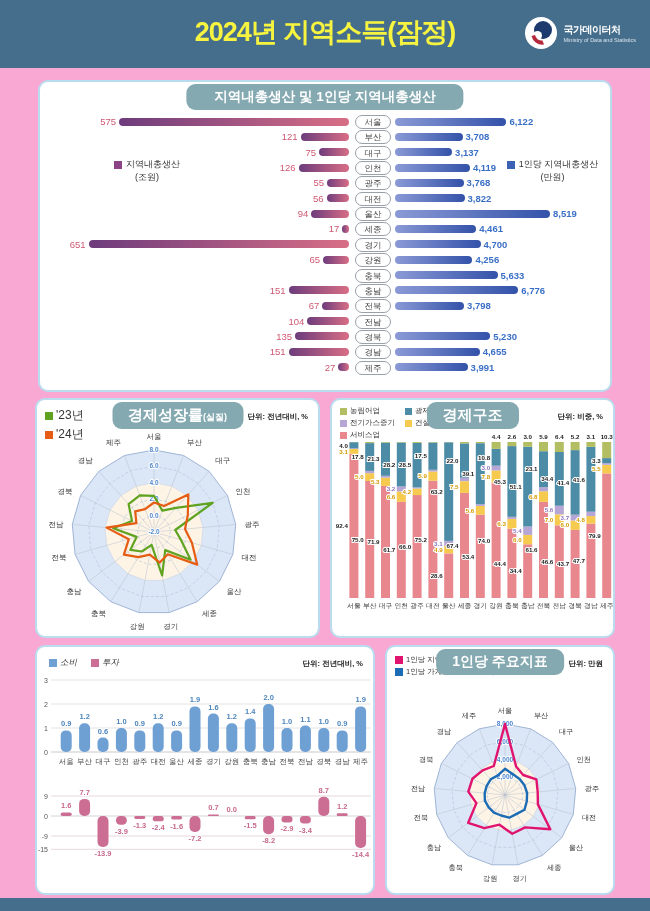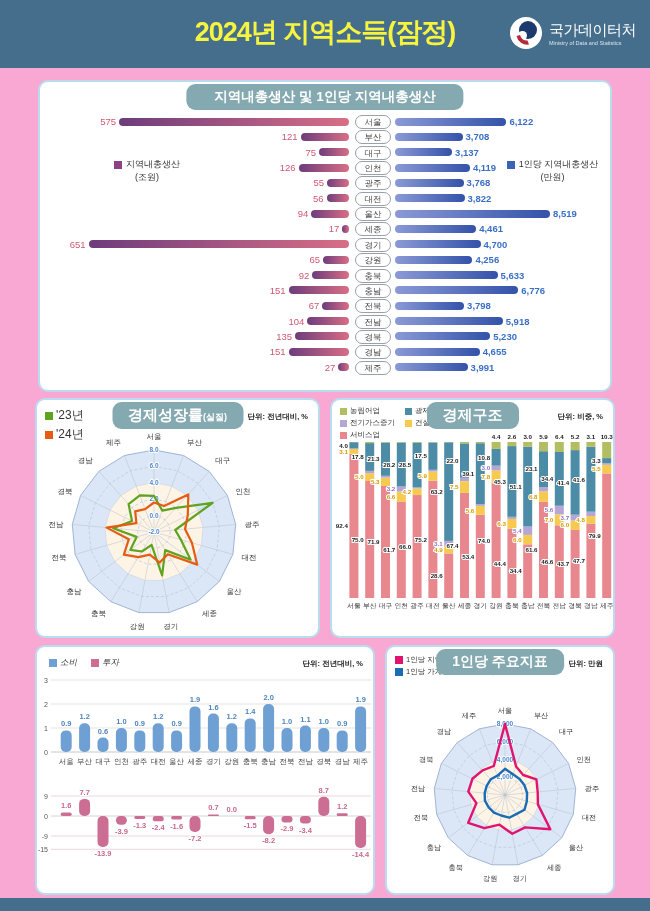--- a/index.html
+++ b/index.html
@@ -3,21 +3,21 @@
 <meta charset="utf-8">
 <style>
   html,body{margin:0;padding:0;}
   body{font-family:"Liberation Sans",sans-serif;}
   .page{position:relative;width:650px;height:911px;background:#f9a8d4;overflow:hidden;}
   
   header{position:absolute;left:0;top:0;width:650px;height:68px;background:#456e8c;}
   .h-title{position:absolute;left:0;top:14px;width:650px;text-align:center;color:#f7f440;
            font-size:27px;font-weight:bold;letter-spacing:-1px;}
   .logo{position:absolute;right:14px;top:16px;display:flex;align-items:center;gap:6px;}
-  .logo-txt .kr{color:#fff;font-size:15px;font-weight:normal;letter-spacing:-0.5px;}
+  .logo-txt .kr{color:#fff;font-size:10px;font-weight:bold;letter-spacing:-0.5px;}
   .logo-txt .en{color:#d9e4ec;font-size:5.5px;}
   footer{position:absolute;left:0;top:898px;width:650px;height:13px;background:#456e8c;}
   
   .panel{position:absolute;background:#fff;border:2px solid #b9dcee;border-radius:10px;box-sizing:border-box;}
   .p1{left:38px;top:80px;width:574px;height:312px;}
   .p2{left:35px;top:398px;width:285px;height:240px;}
   .p3{left:330px;top:398px;width:285px;height:240px;}
   .p4{left:35px;top:645px;width:340px;height:250px;}
   .p5{left:385px;top:645px;width:230px;height:250px;}
   .badge{position:absolute;left:50%;transform:translateX(-50%);top:2px;background:#85a9b1;color:#fff;
@@ -185,24 +185,20 @@
             <span class="bf-val-l">65</span>
             <span class="bf-bar-l" style="width:26.0px"></span>
           </div>
           <span class="pill">강원</span>
           <div class="bf-right">
             <span class="bf-bar-r" style="width:77.4px"></span>
             <span class="bf-val-r">4,256</span>
           </div>
         </div>
         <div class="bf-row" style="top: 153.5px;">
-          <div class="bf-left">
-            <span class="bf-val-l">92</span>
-            <span class="bf-bar-l" style="width:36.8px"></span>
-          </div>
           <span class="pill">충북</span>
           <div class="bf-right">
             <span class="bf-bar-r" style="width:102.5px"></span>
             <span class="bf-val-r">5,633</span>
           </div>
         </div>
         <div class="bf-row" style="top: 168.85px;">
           <div class="bf-left">
             <span class="bf-val-l">151</span>
             <span class="bf-bar-l" style="width:60.4px"></span>
@@ -223,24 +219,20 @@
             <span class="bf-bar-r" style="width:69.1px"></span>
             <span class="bf-val-r">3,798</span>
           </div>
         </div>
         <div class="bf-row" style="top: 199.55px;">
           <div class="bf-left">
             <span class="bf-val-l">104</span>
             <span class="bf-bar-l" style="width:41.6px"></span>
           </div>
           <span class="pill">전남</span>
-          <div class="bf-right">
-            <span class="bf-bar-r" style="width:107.7px"></span>
-            <span class="bf-val-r">5,918</span>
-          </div>
         </div>
         <div class="bf-row" style="top: 214.9px;">
           <div class="bf-left">
             <span class="bf-val-l">135</span>
             <span class="bf-bar-l" style="width:54.0px"></span>
           </div>
           <span class="pill">경북</span>
           <div class="bf-right">
             <span class="bf-bar-r" style="width:95.2px"></span>
             <span class="bf-val-r">5,230</span>

